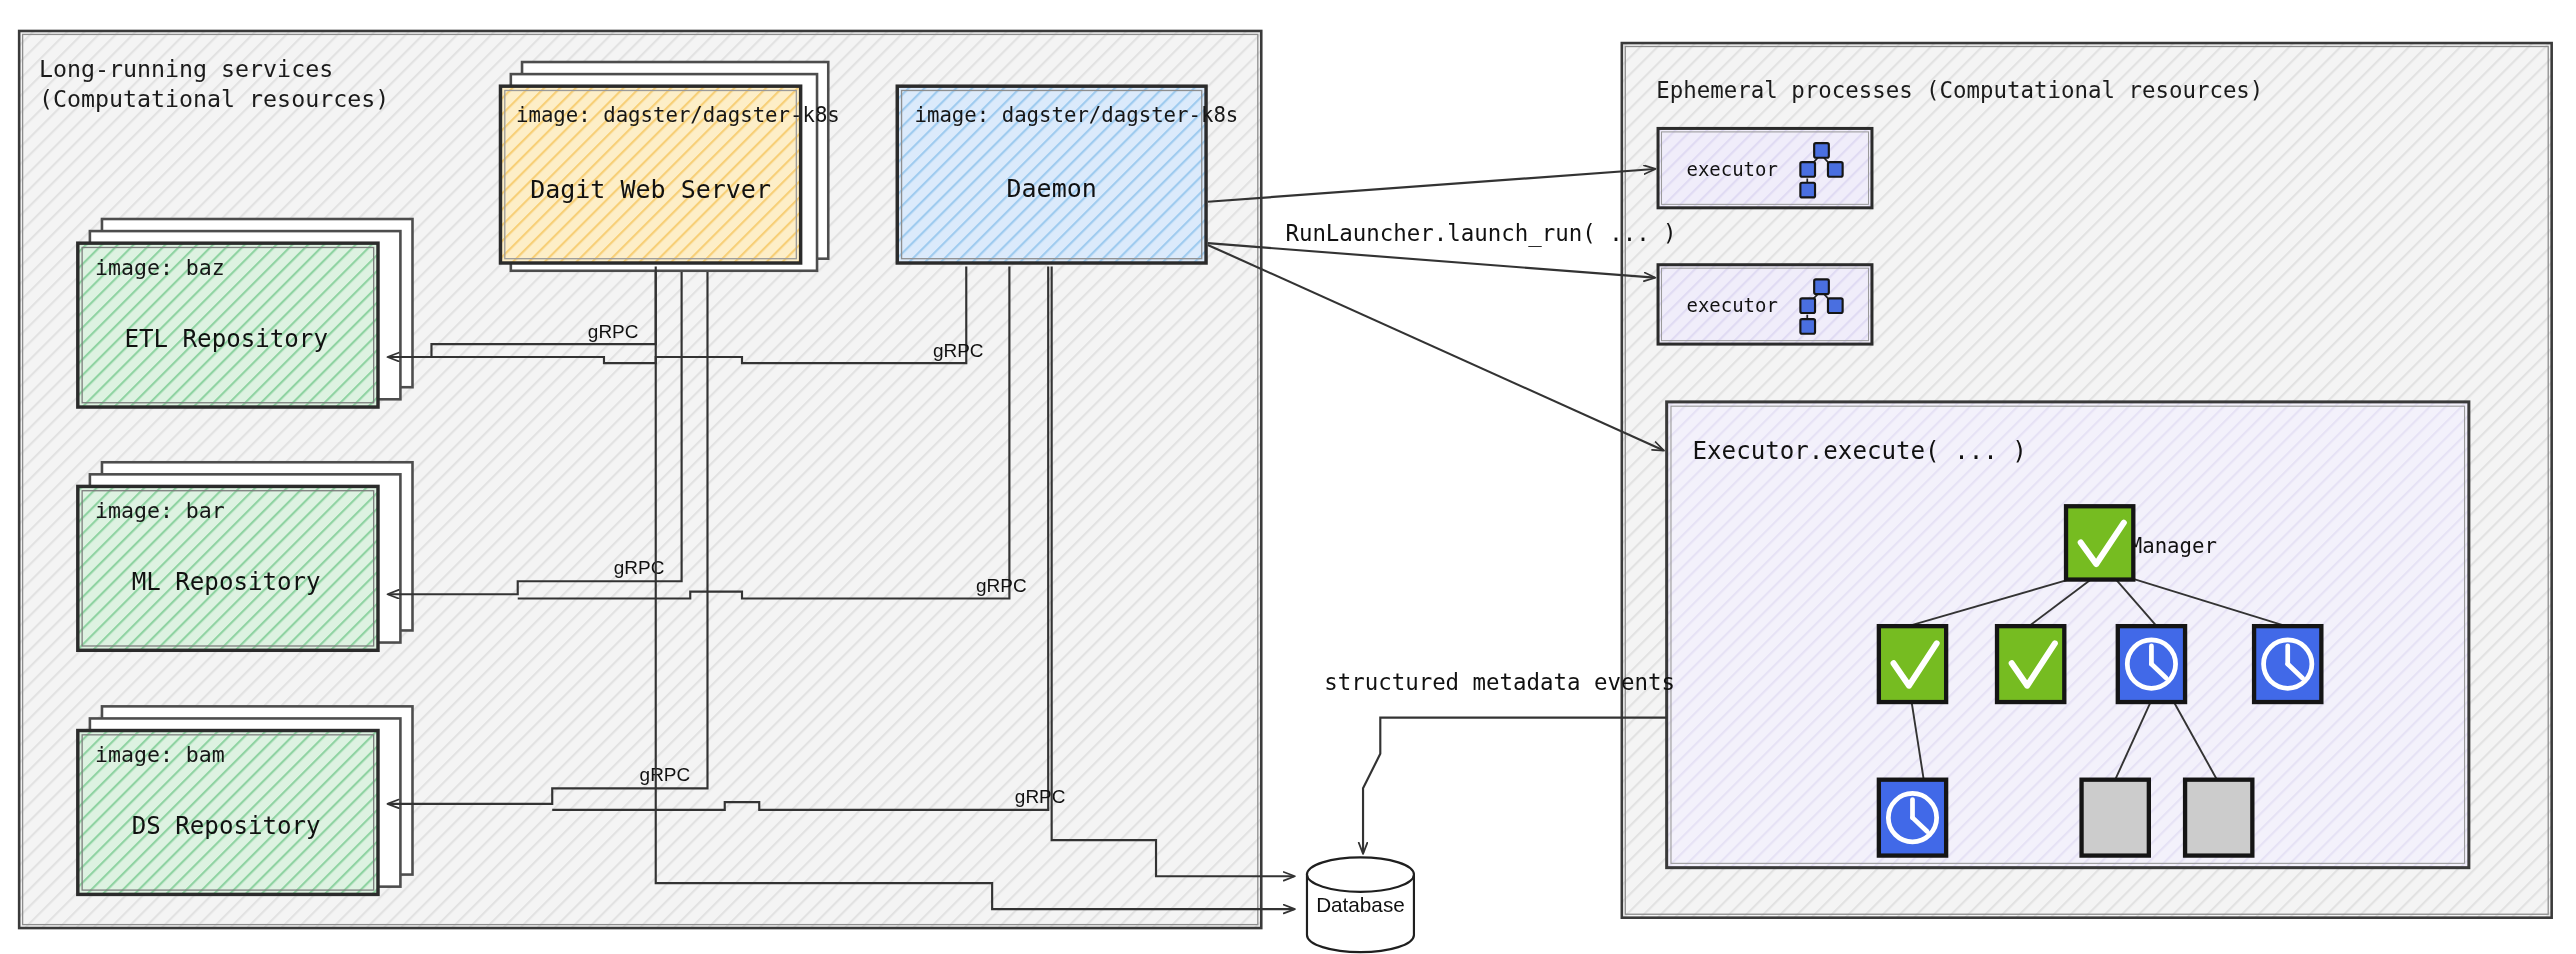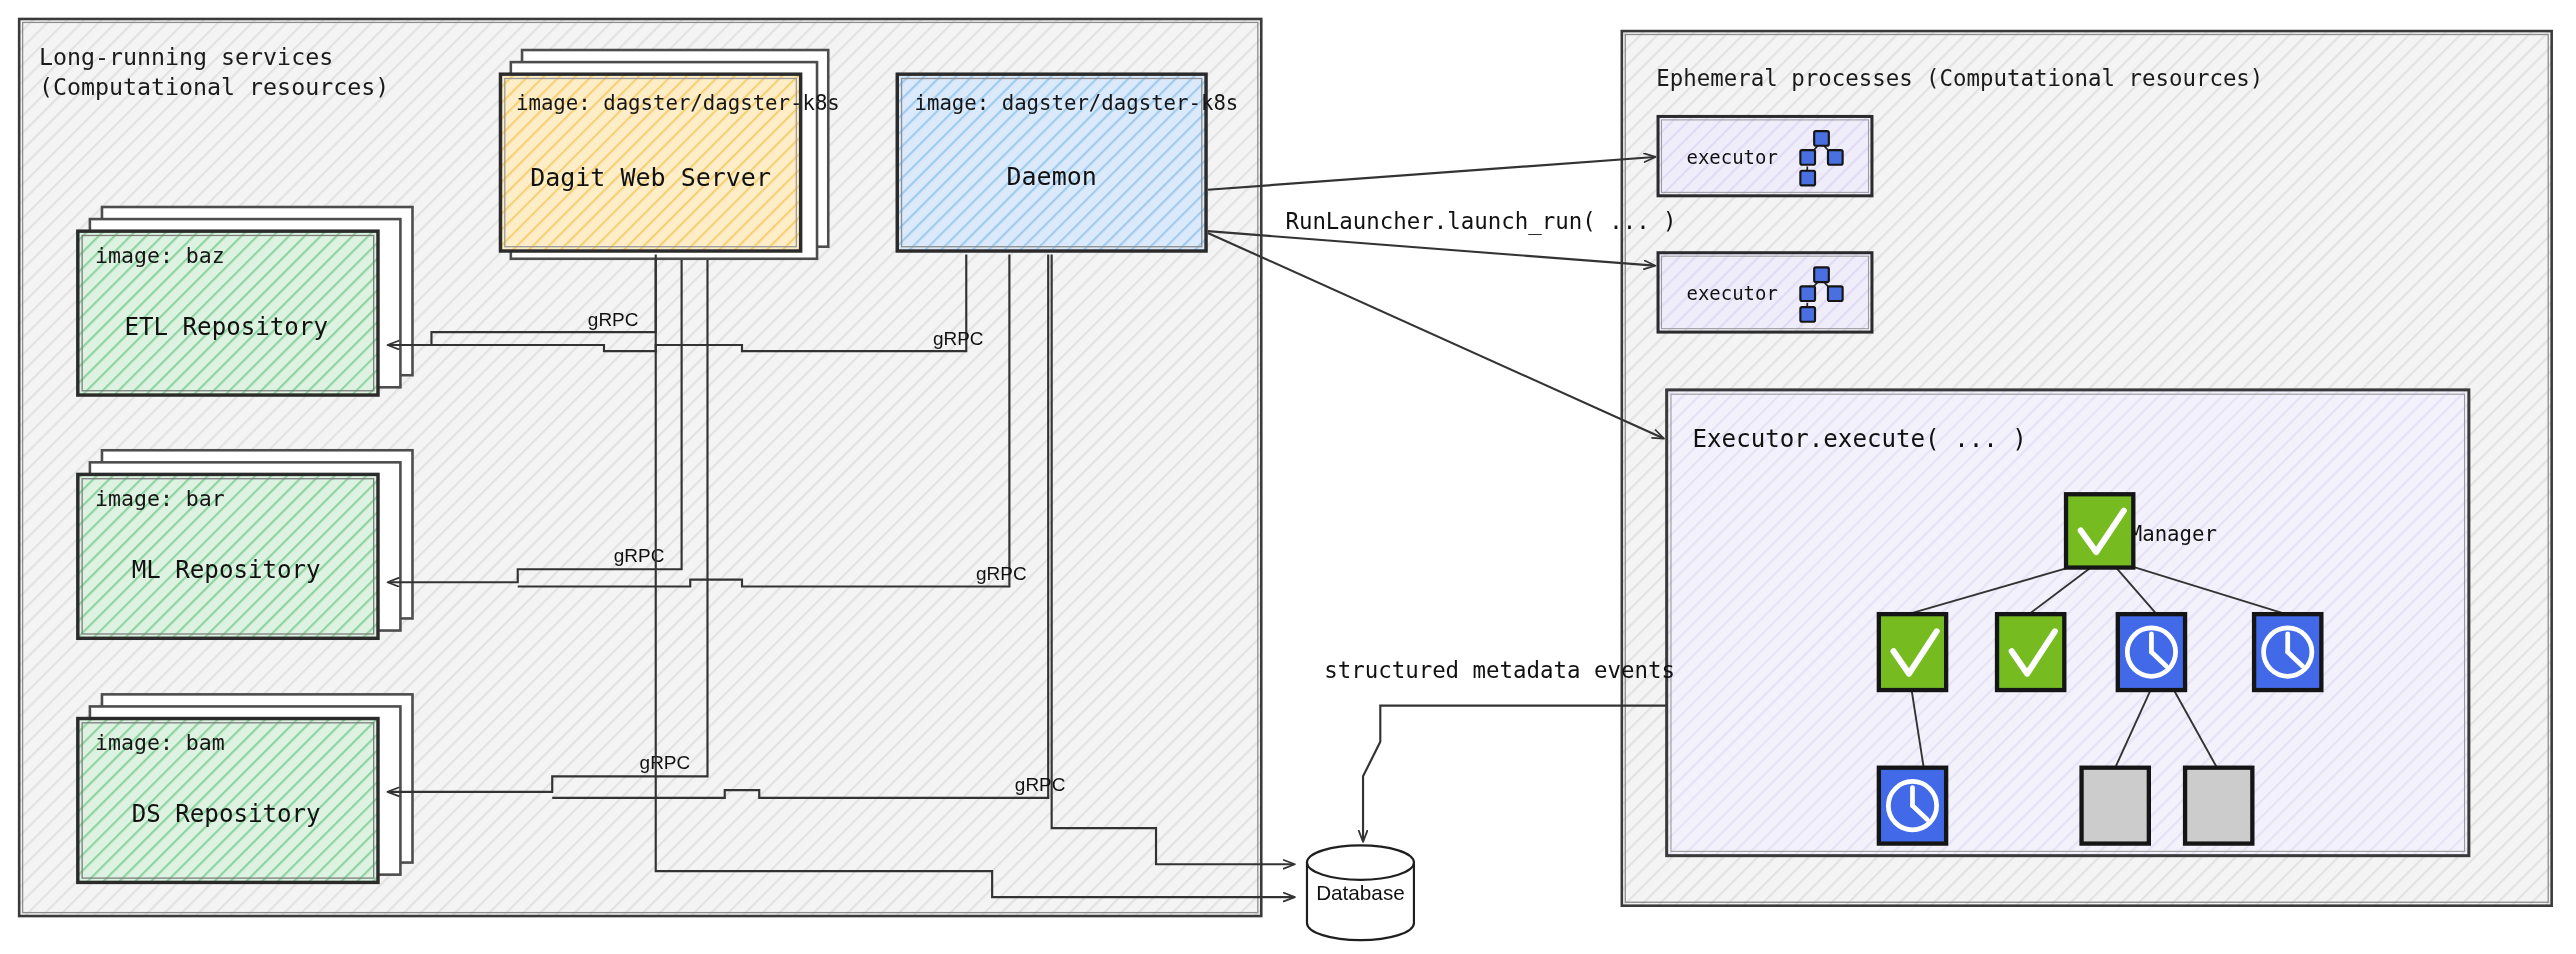--- a/index.html
+++ b/index.html
@@ -10,21 +10,21 @@
   }
   body {
     width: 2576px;
     height: 954px;
     font-family: "DejaVu Sans Mono", monospace;
     overflow: hidden;
     position: relative;
   }
   #stage {
     position: absolute;
-    left: 0; top: 0;
+    left: 0; top: 12px;
     width: 2576px;
     height: 792px;
   }
   #stage > svg { display: block; }
 </style>
 </head>
 <body>
 
 <div id="stage">
 <svg width="2576" height="954" viewBox="0 0 2986 1106" xmlns="http://www.w3.org/2000/svg">

